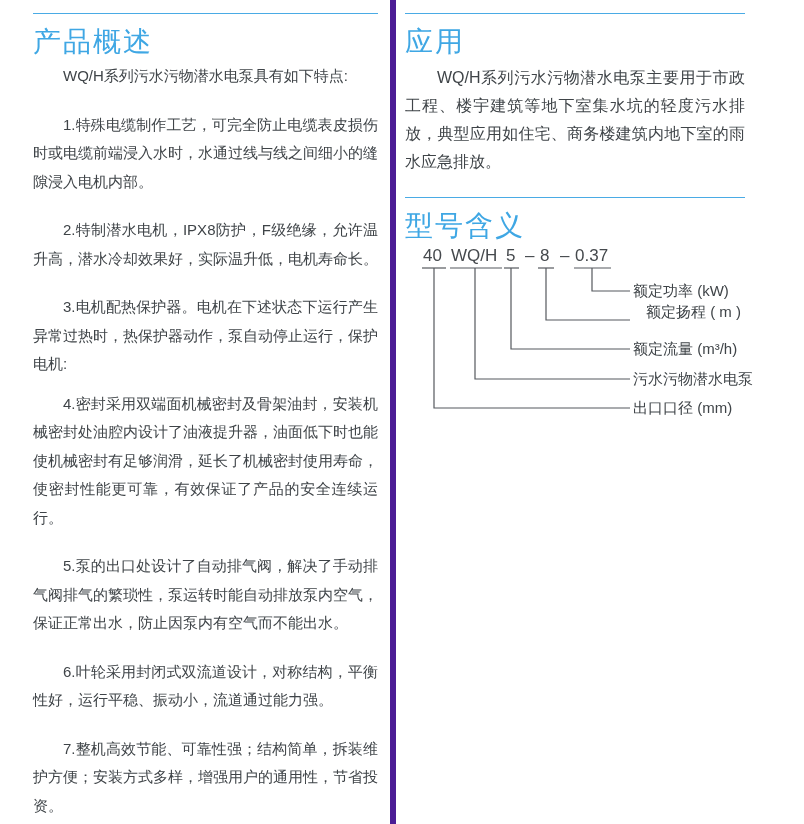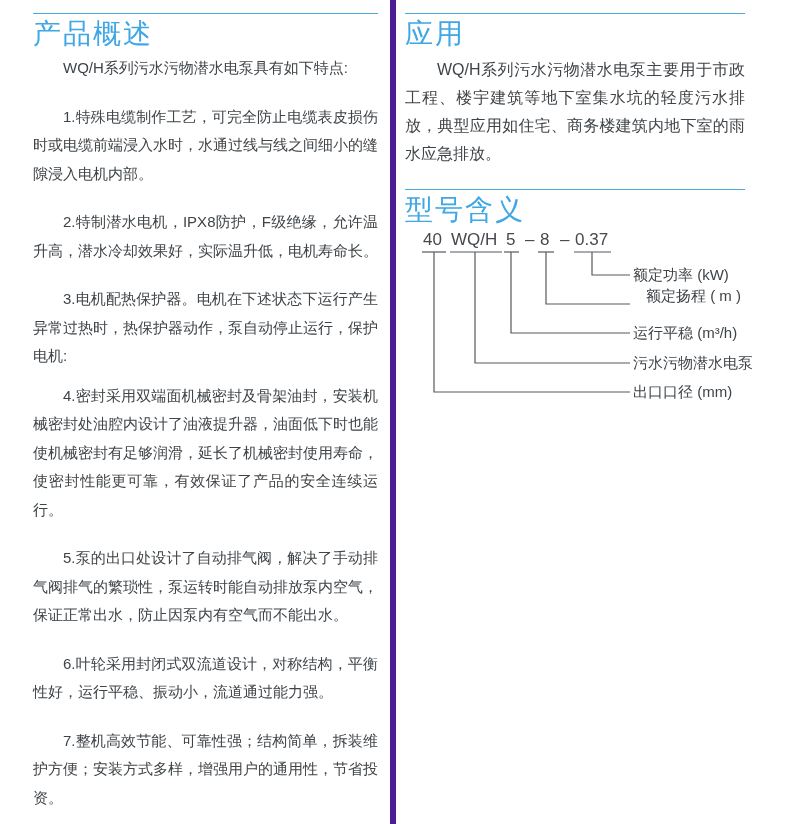--- a/index.html
+++ b/index.html
@@ -27,21 +27,21 @@
   .rule {
     border-top:1.5px solid #4aabe5;
     width:100%;
   }
   h1.sec-title {
     color:#3fa7e4;
     font-size:28px;
     font-weight:500;
     letter-spacing:2px;
     line-height:32px;
-    margin-top:4px;
+    margin-top:12px;
   }
   .body-text {
     font-size:15px;
     line-height:28.5px;
     text-align:justify;
     text-indent:2em;
     margin-top:20px;
   }
   .body-text.first { margin-top:4px; }
   .feature-list {
@@ -170,20 +170,20 @@
             <path d="M187 22 V45 H225"></path>
             <path d="M141 22 V74 H225"></path>
             <path d="M106 22 V103 H225"></path>
             <path d="M70 22 V133 H225"></path>
             <path d="M29 22 V162 H225"></path>
           </g>
         </svg>
 
         <span class="lab l0">额定功率 (kW)</span>
         <span class="lab l1">额定扬程 ( m )</span>
-        <span class="lab l2">运行平稳 (m³/h)</span>
+        <span class="lab l2">额定流量 (m³/h)</span>
         <span class="lab l3">污水污物潜水电泵</span>
         <span class="lab l4">出口口径 (mm)</span>
       </div>
     </section>
 
   </div>
 </div>
 
 </body></html>

